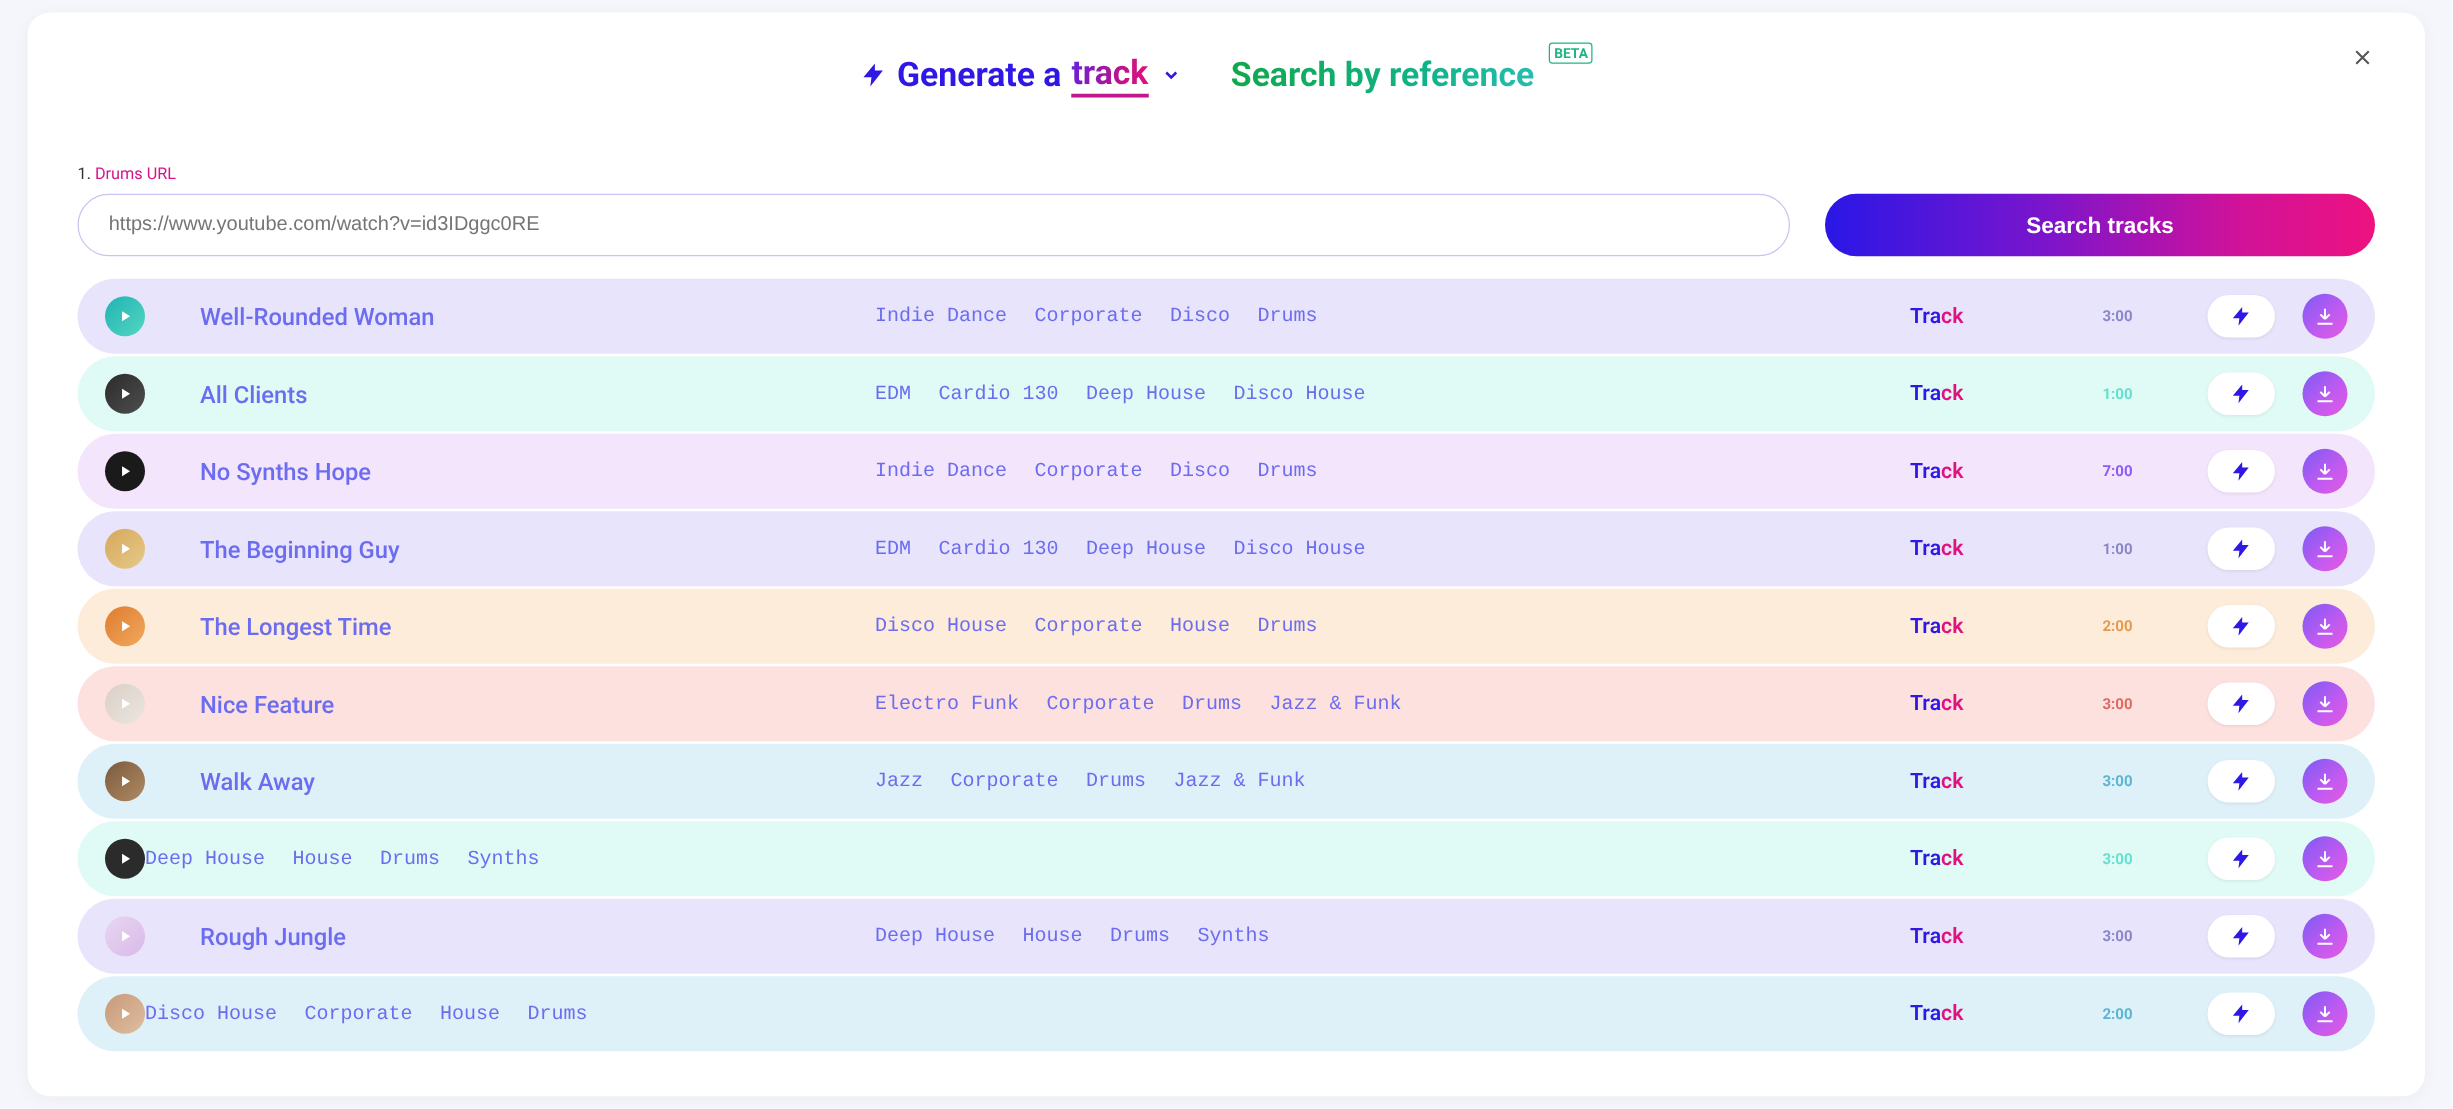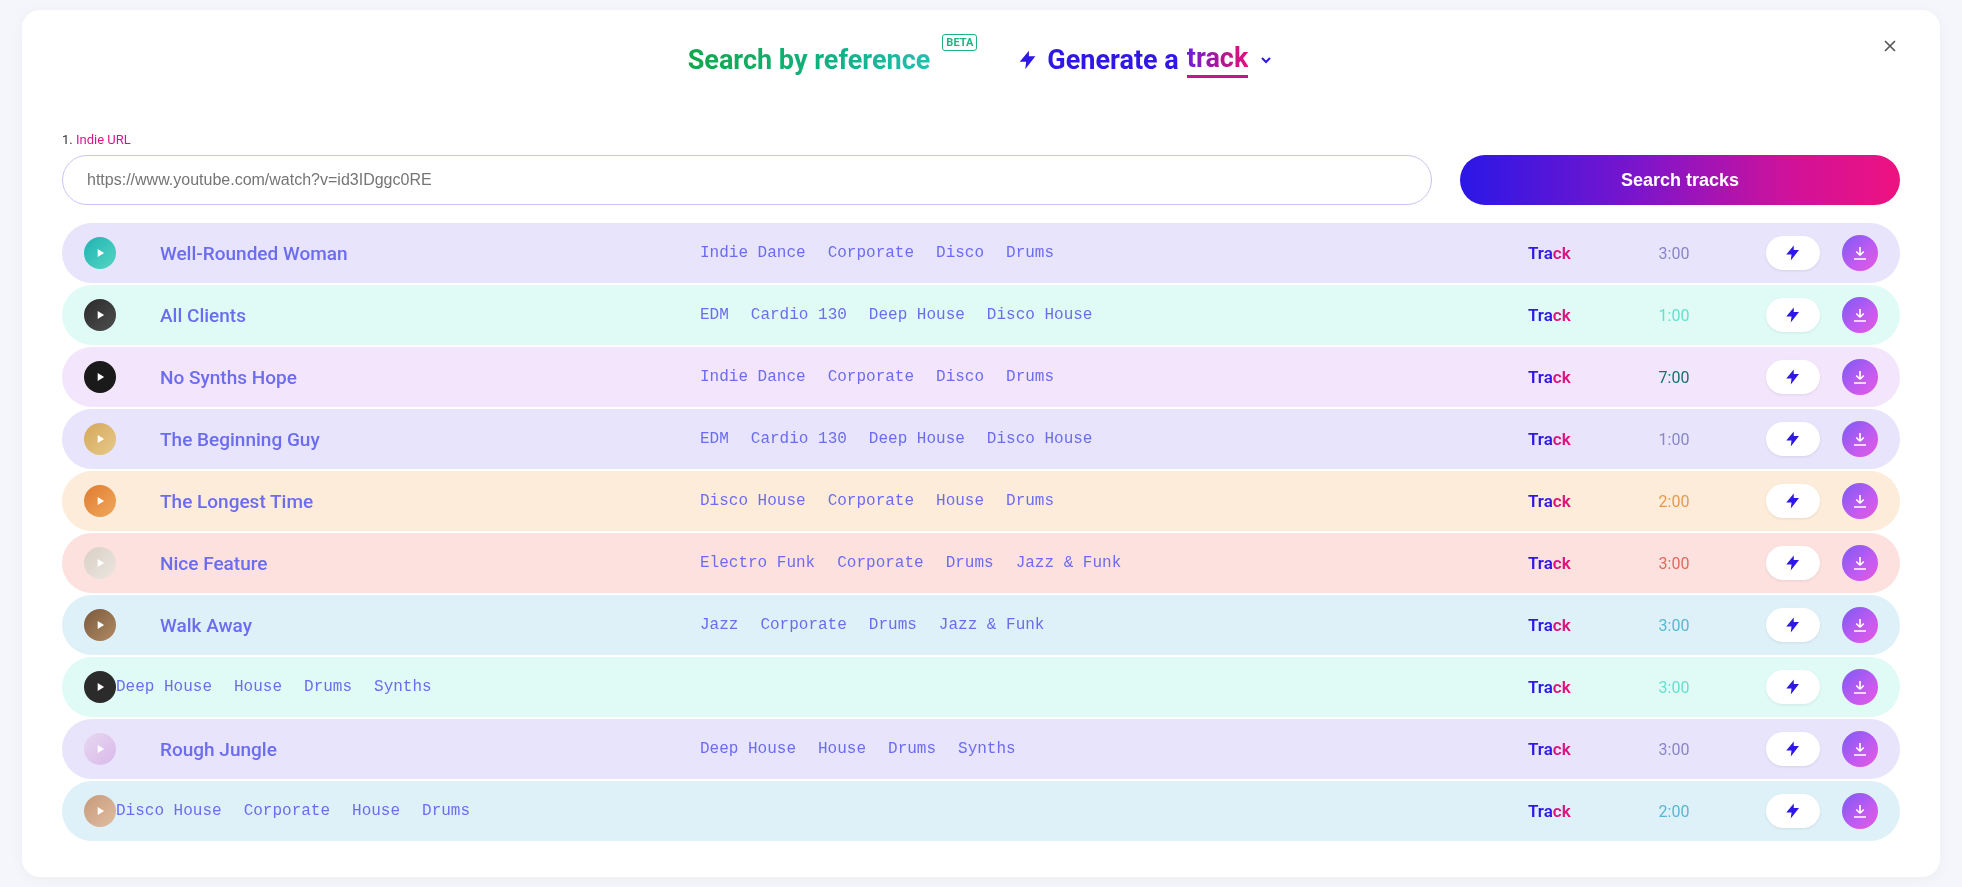--- a/index.html
+++ b/index.html
@@ -144,23 +144,23 @@
     display: flex;
     gap: 22px;
     flex: 1;
     font-size: 16px;
     color: #6c6cf0;
   }
   .tags span { white-space: nowrap; font-family: Liberation Mono, monospace; }
   .type-label { font-size: 17px; font-weight: 600; width: 90px; }
   .duration {
     width: 64px;
-    font-size: 16px;
-    font-weight: 400;
-    text-align: center;
+    font-size: 12px;
+    font-weight: 700;
+    text-align: right;
     margin-left: 24px;
     margin-right: 60px;
   }
   .actions { display:flex; gap:22px; align-items:center; }
   .bolt-btn {
     width: 54px; height: 34px; border-radius: 17px;
     background:#fff;
     display:flex; align-items:center; justify-content:center;
     cursor:pointer;
     box-shadow: 0 1px 3px rgba(0,0,0,0.08);
@@ -179,38 +179,38 @@
 
 <div class="panel">
 
   <div class="close-btn">
     <svg viewBox="0 0 24 24" fill="none" stroke="currentColor" stroke-width="2">
         <path d="M18 6 6 18M6 6l12 12"></path>
       </svg>
   </div>
 
   <div class="tabs">
-    <div class="tab tab-search">
-      <span>Search by reference</span>
-      <span class="beta">BETA</span>
-    </div>
     <div class="tab tab-generate">
       <svg width="22" height="22" viewBox="0 0 24 24" fill="#2f17e6">
           <path d="M13 2 3 14h7l-1 8 11-14h-7l0-6z"></path>
         </svg>
       <span>Generate a </span>
       <span class="underline-word">track</span>
       <svg class="chev" viewBox="0 0 24 24" fill="none" stroke="currentColor" stroke-width="3">
           <path d="m6 9 6 6 6-6"></path>
         </svg>
     </div>
+    <div class="tab tab-search">
+      <span>Search by reference</span>
+      <span class="beta">BETA</span>
+    </div>
   </div>
 
   <div class="input-label">
-    <span class="num">1.</span><span> Indie URL</span>
+    <span class="num">1.</span><span> Drums URL</span>
   </div>
 
   <div class="search-row">
     <input class="url-input" placeholder="https://www.youtube.com/watch?v=id3IDggc0RE" style="">
     <button class="search-btn">Search tracks</button>
   </div>
 
   <div class="tracks" id="tracks">
       <div class="track-row" style="background: rgb(231, 228, 251);">
         <div class="thumb" style="background: linear-gradient(135deg, rgb(31, 179, 179), rgb(85, 214, 194));">
@@ -275,21 +275,21 @@
           </svg>
         </div>
         <div class="title">No Synths Hope</div>
         <div class="tags">
           <span>Indie Dance</span>
           <span>Corporate</span>
           <span>Disco</span>
           <span>Drums</span>
         </div>
         <div class="type-label"><span style="color: rgb(47, 23, 230);">Tra</span><span style="color: rgb(224, 18, 127);">ck</span></div>
-        <div class="duration" style="color: #0f766e;">7:00</div>
+        <div class="duration" style="color: #8b5cf6;">7:00</div>
         <div class="actions">
           <div class="bolt-btn">
             <svg viewBox="0 0 24 24" fill="currentColor">
               <path d="M13 2 3 14h7l-1 8 11-14h-7l0-6z"></path>
             </svg>
           </div>
           <div class="dl-btn">
             <svg viewBox="0 0 24 24" fill="none" stroke="currentColor" stroke-width="2.2">
               <path d="M12 4v11m0 0 5-5m-5 5-5-5M4 20h16"></path>
             </svg>

